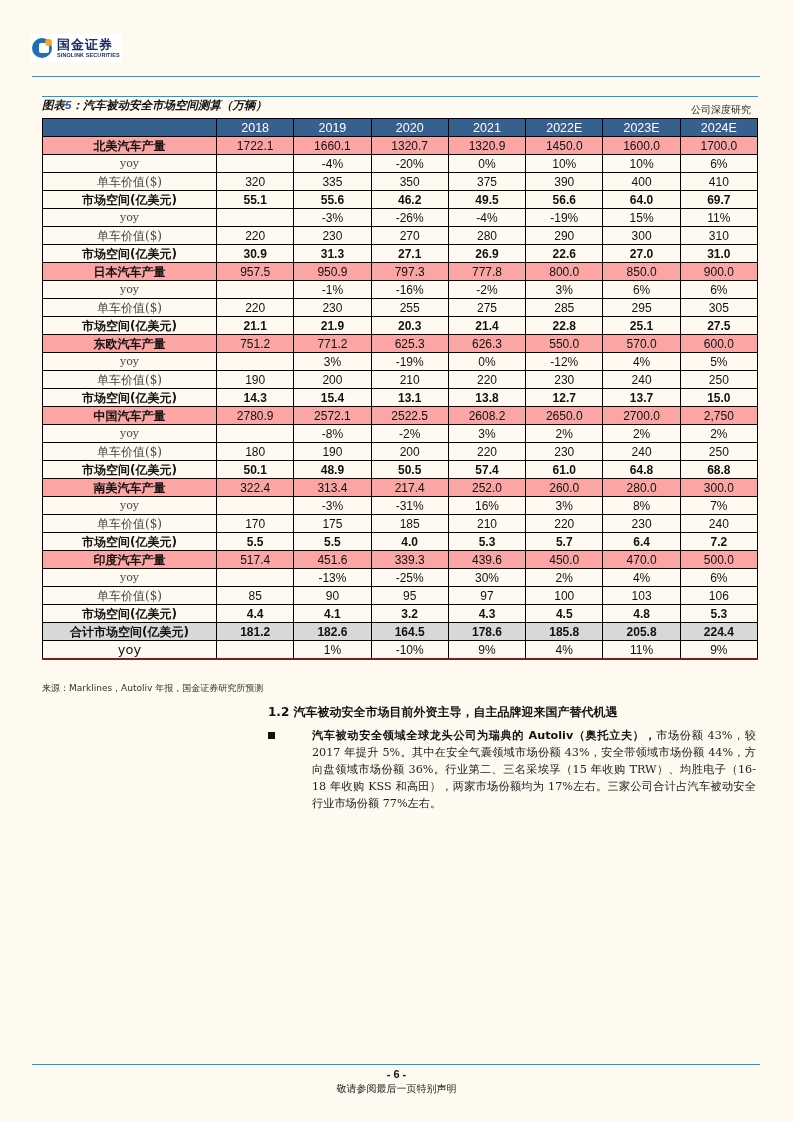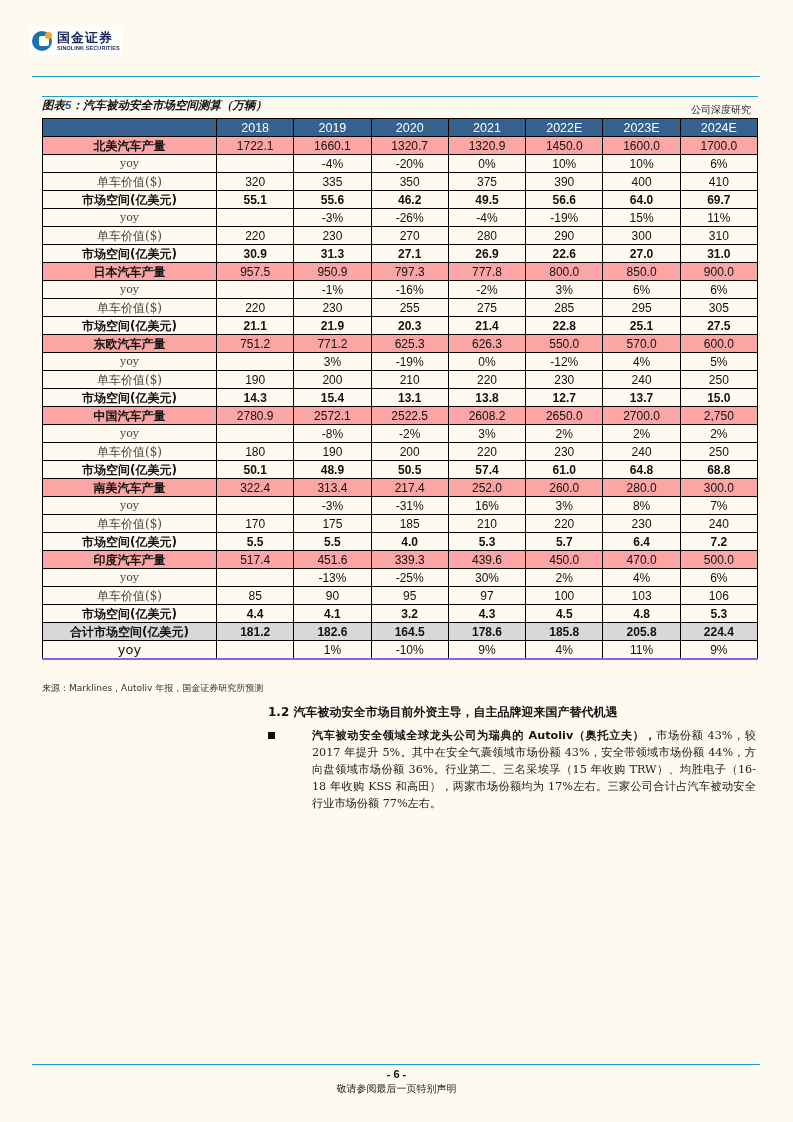--- a/index.html
+++ b/index.html
@@ -1,20 +1,20 @@
 <!DOCTYPE html>
 <html><head>
 <meta charset="utf-8">
 <style>
   html, body { margin: 0; padding: 0; }
   body {
     width: 793px; height: 1122px; background: #fffaf0; position: relative;
     font-family: "Liberation Sans", sans-serif; color: #111; overflow: hidden;
   }
-  .logo { position: absolute; left: 30px; top: 27px; width: 92px; height: 28px; background: #fff; display: flex; align-items: center; }
+  .logo { position: absolute; left: 30px; top: 34px; width: 92px; height: 28px; background: #fff; display: flex; align-items: center; }
   .logo-mark { width: 20px; height: 20px; border-radius: 50%; background: #1f6fb5; position: relative; margin-left: 2px; margin-right: 5px; }
   .logo-mark::after { content: ""; position: absolute; left: 7px; top: 5px; width: 10px; height: 10px; background: #fff; border-radius: 2px; }
   .logo-dot { position: absolute; left: 13px; top: 1px; width: 7px; height: 7px; background: #f5a623; border-radius: 50%; z-index: 2; }
   .logo-text { display: flex; flex-direction: column; line-height: 1; }
   .logo-cn { font-family: "DejaVu Sans", sans-serif; font-weight: bold; font-size: 13px; color: #1a2a5a; letter-spacing: 1px; }
   .logo-en { font-size: 5.5px; font-weight: bold; color: #1a2a5a; margin-top: 2px; letter-spacing: 0.1px; }
   .header-right { position: absolute; right: 42px; top: 59px; font-family: "DejaVu Serif", serif; font-size: 10px; color: #222; margin-top: 44px; }
   .hline { position: absolute; left: 32px; width: 728px; height: 1px; background: #1b9ad6; }
   .caption { position: absolute; left: 42px; top: 98px; font-family: "DejaVu Serif", serif; font-style: italic; font-weight: bold; font-size: 11.5px; color: #111; }
   .caption .num { color: #1f5aa0; font-family: "Liberation Sans", sans-serif; }
@@ -22,21 +22,21 @@
   table.data th, table.data td { border: 1px solid #000; height: 17px; padding: 0; text-align: center; line-height: 16px; white-space: nowrap; overflow: hidden; }
   table.data th { background: #36618f; color: #fff; font-weight: normal; font-size: 12.5px; height: 17px; }
   table.data td.label { font-family: "DejaVu Sans", sans-serif; }
   tr.prod td { background: #fca5a5; }
   tr.prod td.label { font-weight: bold; }
   tr.yoy td.label { font-family: "DejaVu Serif", serif; color: #444; font-size: 11px; }
   tr.price td.label { font-family: "DejaVu Serif", serif; color: #444; }
   tr.market td { font-weight: bold; }
   tr.total td { background: #d8d8d8; font-weight: bold; }
   tr.totalyoy td.label { font-size: 13px; }
-  table.data { border-bottom: 2px solid #8b5cf6; }
+  table.data { border-bottom: 2px solid #7f1d1d; }
   .source { position: absolute; left: 42px; top: 682px; font-size: 9px; color: #333; font-family: "DejaVu Sans", sans-serif; }
   .section-title { position: absolute; left: 268px; top: 704px; font-size: 12px; font-weight: bold; font-family: "DejaVu Sans", sans-serif; }
   .bullet-wrap { position: absolute; left: 268px; top: 727px; width: 488px; }
   .bullet { position: absolute; left: 0; top: 5px; width: 7px; height: 7px; background: #111; }
   .para { margin-left: 44px; font-family: "DejaVu Serif", serif; font-size: 11.2px; line-height: 17px; color: #222; text-align: justify; }
   .para b { font-family: "DejaVu Sans", sans-serif; color: #111; }
   .footer-page { position: absolute; left: 0; width: 793px; top: 1068px; text-align: center; font-weight: bold; font-size: 11px; }
   .footer-note { position: absolute; left: 0; width: 793px; top: 1082px; text-align: center; font-family: "DejaVu Serif", serif; font-size: 10px; color: #222; }
 </style>
 </head>

